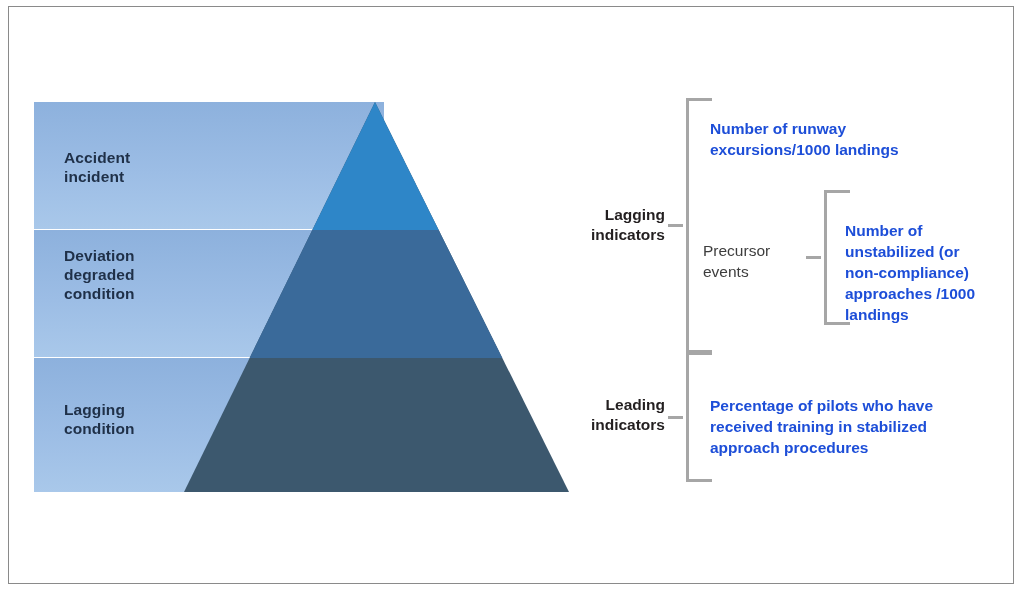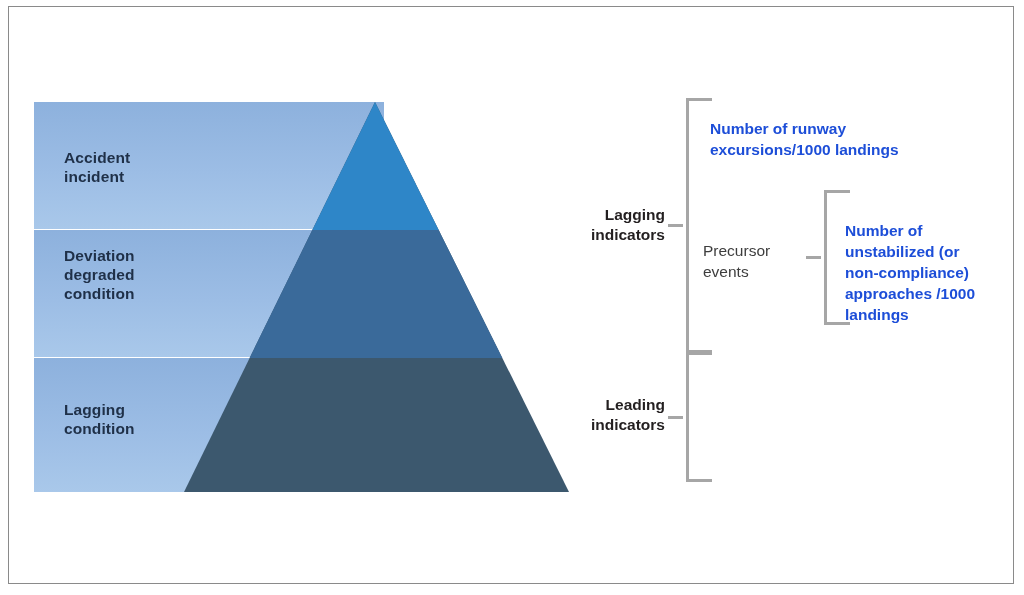--- a/index.html
+++ b/index.html
@@ -213,15 +213,18 @@
     <div class="group-label" id="label-leading">Leading
 indicators</div>
 
     <div class="bracket" id="bracket-leading">
       <div class="vline"></div>
       <div class="arm top"></div>
       <div class="arm bottom"></div>
       <div class="tick"></div>
     </div>
 
+    <div class="item-text" id="item-percentage">Percentage of pilots who have
+received training in stabilized
+approach procedures</div>
   </div>
 
 </div>
 
 </body></html>

